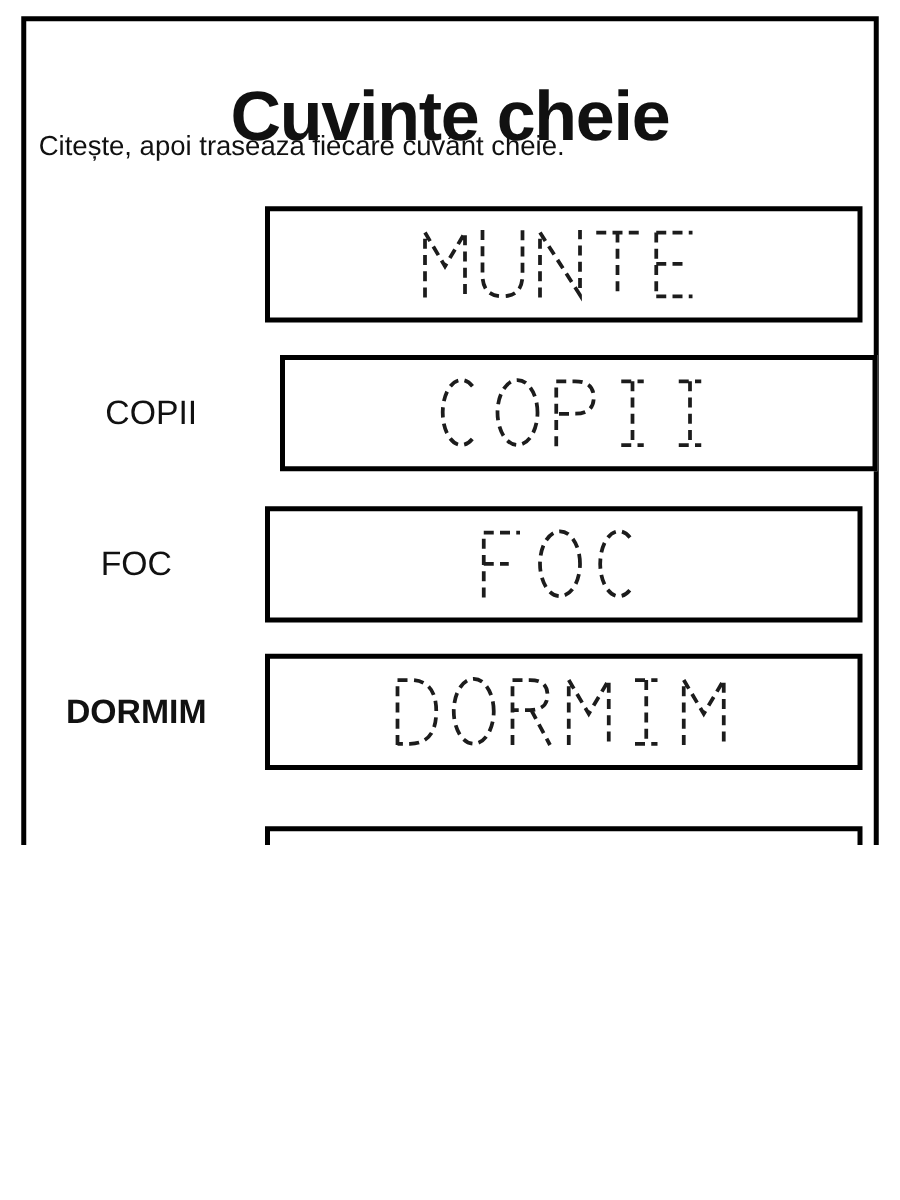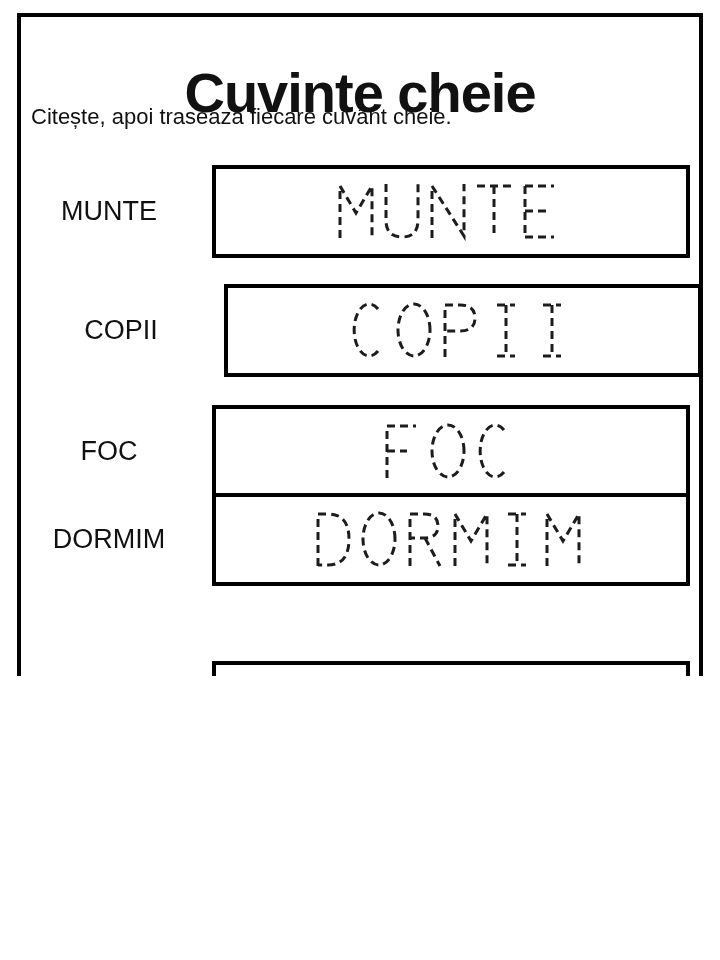--- a/index.html
+++ b/index.html
@@ -100,21 +100,20 @@
 
 <div class="canvas">
   <div class="page-border"></div>
 
   <h1 class="page-title">Cuvinte cheie</h1>
 
   <div class="instructions">Citește, apoi trasează fiecare cuvânt cheie.</div>
 
   <div id="rows">
   <div class="row" style="top: 165px;">
-    <div class="word-label">MUNTE</div>
     <div class="trace-box">
       <svg class="trace-word" xmlns="http://www.w3.org/2000/svg" viewBox="-2 -2 230 60" width="230" height="60">
             <path d="M2,54 L2,2 L18,29 L34,2 L34,54" transform="translate(0,0)"></path>
             <path d="M2,0 L2,36 Q2,53 18,53 Q34,53 34,36 L34,0" transform="translate(46,0)"></path>
             <path d="M2,54 L2,2 L34,52 L34,0" transform="translate(92,0)"></path>
             <path d="M1,2 L35,2 M18,2 L18,54" transform="translate(138,0)"></path>
             <path d="M3,2 L32,2 M3,27 L25,27 M3,53 L32,53 M3,2 L3,53" transform="translate(184,0)"></path>
           </svg>
     </div>
   </div>
@@ -136,21 +135,21 @@
     <div class="word-label">FOC</div>
     <div class="trace-box">
       <svg class="trace-word" xmlns="http://www.w3.org/2000/svg" viewBox="-2 -2 138 60" width="138" height="60">
             <path d="M3,54 L3,2 L32,2 M3,27 L23,27" transform="translate(0,0)"></path>
             <path d="M34,27 A16,26 0 1 0 2,27 A16,26 0 1 0 34,27" transform="translate(46,0)"></path>
             <path d="M28,6 A15,26 0 1 0 28,48" transform="translate(92,0)"></path>
           </svg>
     </div>
   </div>
 
-  <div class="row" style="top: 493px;">
+  <div class="row" style="top: 523px; font-weight: bold;">
     <div class="word-label">DORMIM</div>
     <div class="trace-box">
       <svg class="trace-word" xmlns="http://www.w3.org/2000/svg" viewBox="-2 -2 276 60" width="276" height="60">
             <path d="M3,54 L3,2 L13,2 Q34,2 34,27 Q34,53 13,53 L3,53" transform="translate(0,0)"></path>
             <path d="M34,27 A16,26 0 1 0 2,27 A16,26 0 1 0 34,27" transform="translate(46,0)"></path>
             <path d="M3,54 L3,2 L17,2 Q31,2 31,14 Q31,26 17,26 L3,26 M18,26 L33,54" transform="translate(92,0)"></path>
             <path d="M2,54 L2,2 L18,29 L34,2 L34,54" transform="translate(138,0)"></path>
             <path d="M9,2 L27,2 M18,2 L18,53 M9,53 L27,53" transform="translate(184,0)"></path>
             <path d="M2,54 L2,2 L18,29 L34,2 L34,54" transform="translate(230,0)"></path>
           </svg>

